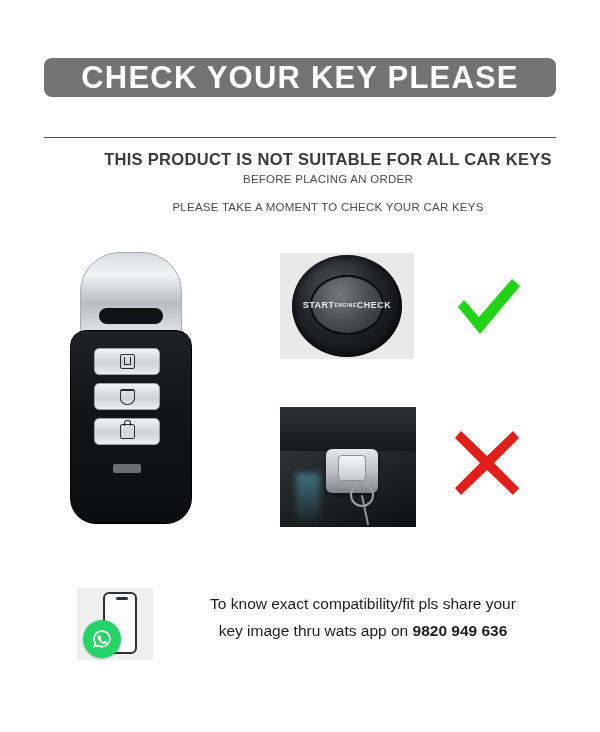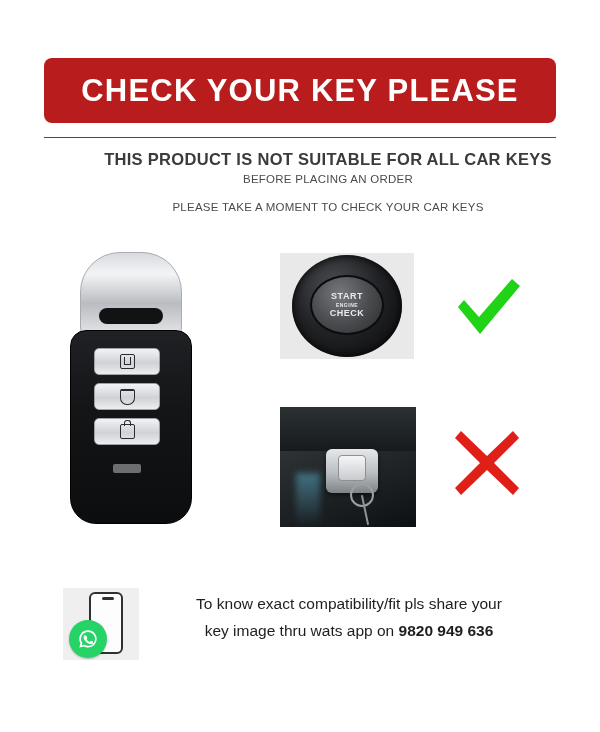--- a/index.html
+++ b/index.html
@@ -20,22 +20,22 @@
     background: #ffffff;
     box-sizing: border-box;
   }
 
   
   .banner {
     position: absolute;
     left: 44px;
     top: 58px;
     width: 512px;
-    height: 65px;
-    background: #b91c1c;
+    height: 39px;
+    background: #737373;
     border-radius: 8px;
     display: flex;
     align-items: center;
     justify-content: center;
   }
   .banner-text {
     color: #ffffff;
     font-size: 31px;
     font-weight: bold;
     letter-spacing: 1.2px;
@@ -205,21 +205,21 @@
     position: absolute;
     left: 30px;
     top: 22px;
     width: 74px;
     height: 60px;
     border-radius: 50%;
     background: radial-gradient(circle at 40% 30%, #76787d 0%, #4b4d51 50%, #2b2c2f 100%);
     border: 2px solid #0c0c0d;
     box-sizing: border-box;
     display: flex;
-    flex-direction: column;
+    flex-direction: row;
     align-items: center;
     justify-content: center;
     line-height: 1;
   }
   .startbtn-inner span {
     color: #e8e9eb;
     font-weight: bold;
     letter-spacing: 0.5px;
   }
   .sb-start { font-size: 9px; }
@@ -311,21 +311,21 @@
     position: absolute;
     left: 455px;
     top: 196px;
     width: 64px;
     height: 64px;
   }
 
   
   .footer {
     position: absolute;
-    left: 1px;
+    left: 15px;
     top: 580px;
     width: 476px;
     height: 110px;
   }
   .phone-card {
     position: absolute;
     left: 62px;
     top: 8px;
     width: 76px;
     height: 72px;

